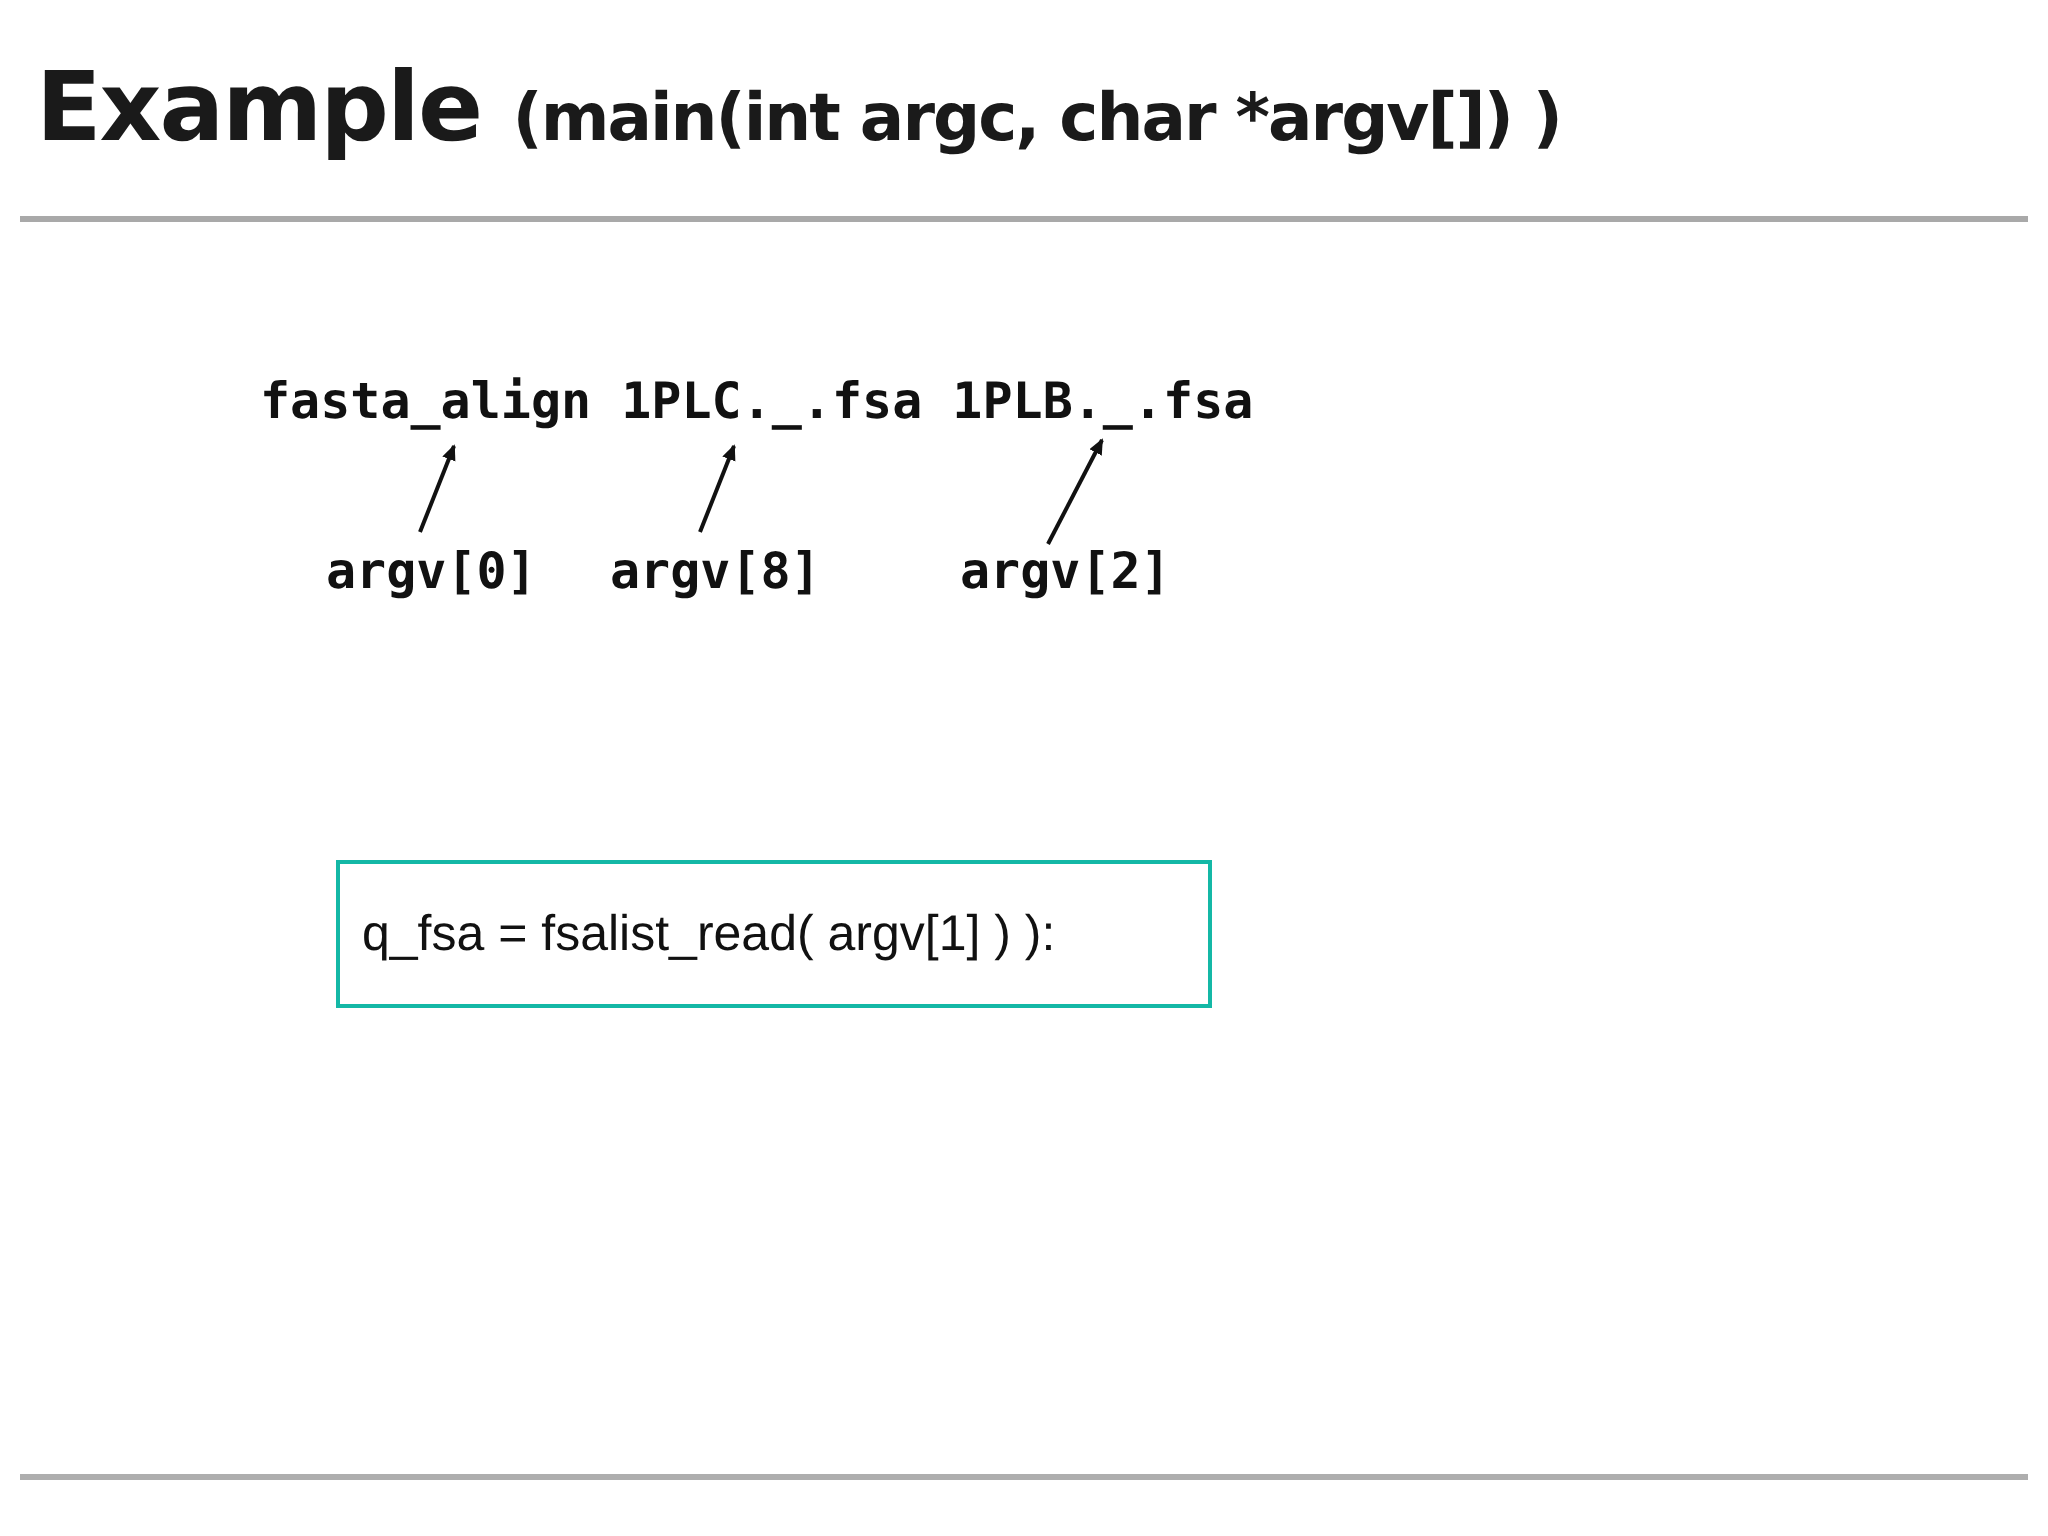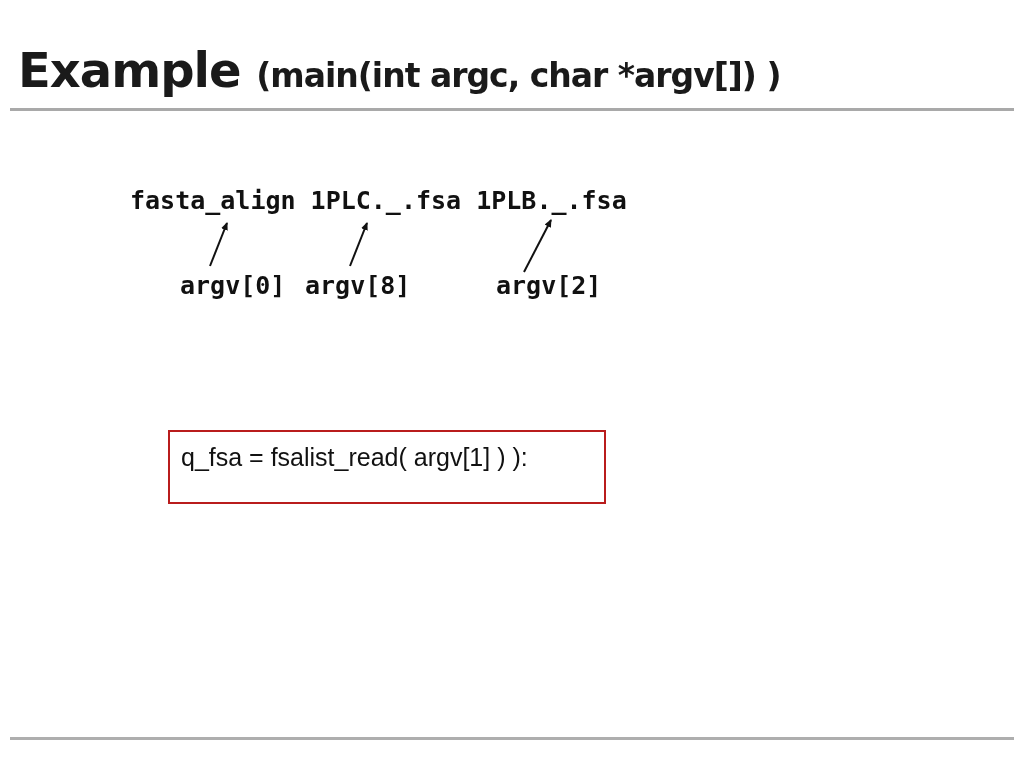--- a/index.html
+++ b/index.html
@@ -14,21 +14,21 @@
     position: relative;
     width: 1024px;
     height: 768px;
     background: #ffffff;
   }
 
   
   .title {
     position: absolute;
     left: 18px;
-    top: 42px;
+    top: 26px;
     white-space: nowrap;
     font-weight: 700;
     letter-spacing: -1px;
   }
   .title-main {
     font-size: 48px;
     font-family: "DejaVu Sans", sans-serif;
   }
   .title-sub {
     font-size: 33px;
@@ -66,41 +66,41 @@
   
   .mono {
     font-family: "DejaVu Sans Mono", "Liberation Mono", monospace;
     font-weight: 700;
     font-size: 25px;
     color: #111111;
     white-space: pre;
   }
   .command { position: absolute; left: 130px; top: 186px; }
   .argv-label { position: absolute; top: 271px; }
-  .argv-0 { left: 180px; }
+  .argv-0 { left: 163px; }
   .argv-1 { left: 305px; }
-  .argv-2 { left: 496px; text-align: right; }
+  .argv-2 { left: 480px; text-align: right; }
 
   
   .arrows {
     position: absolute;
     left: 0; top: 0;
     width: 1024px; height: 768px;
     pointer-events: none;
   }
 
   
   .code-box {
     position: absolute;
     left: 168px;
     top: 430px;
     width: 438px;
     height: 74px;
-    border: 2px solid #b91c1c;
-    padding: 10px 0 0 11px;
+    border: 2px solid #14b8a6;
+    padding: 20px 0 0 11px;
     background: #ffffff;
   }
   .code-line {
     font-family: "Liberation Sans", sans-serif;
     font-size: 25px;
     line-height: 30px;
     color: #111111;
     white-space: nowrap;
   }
 </style>

